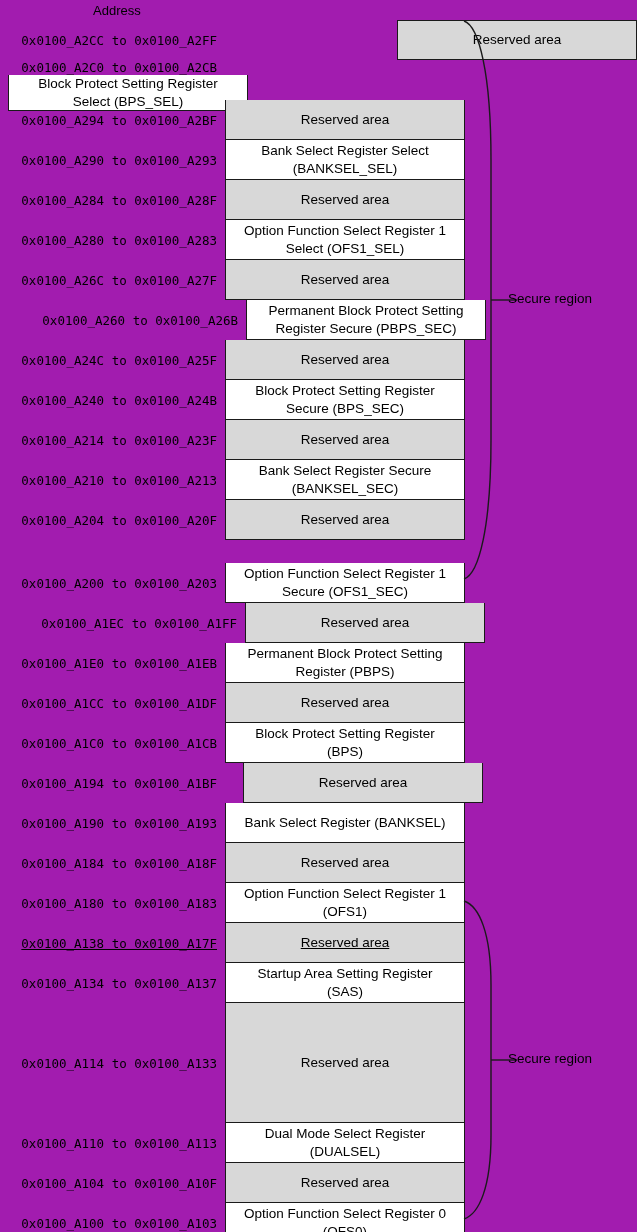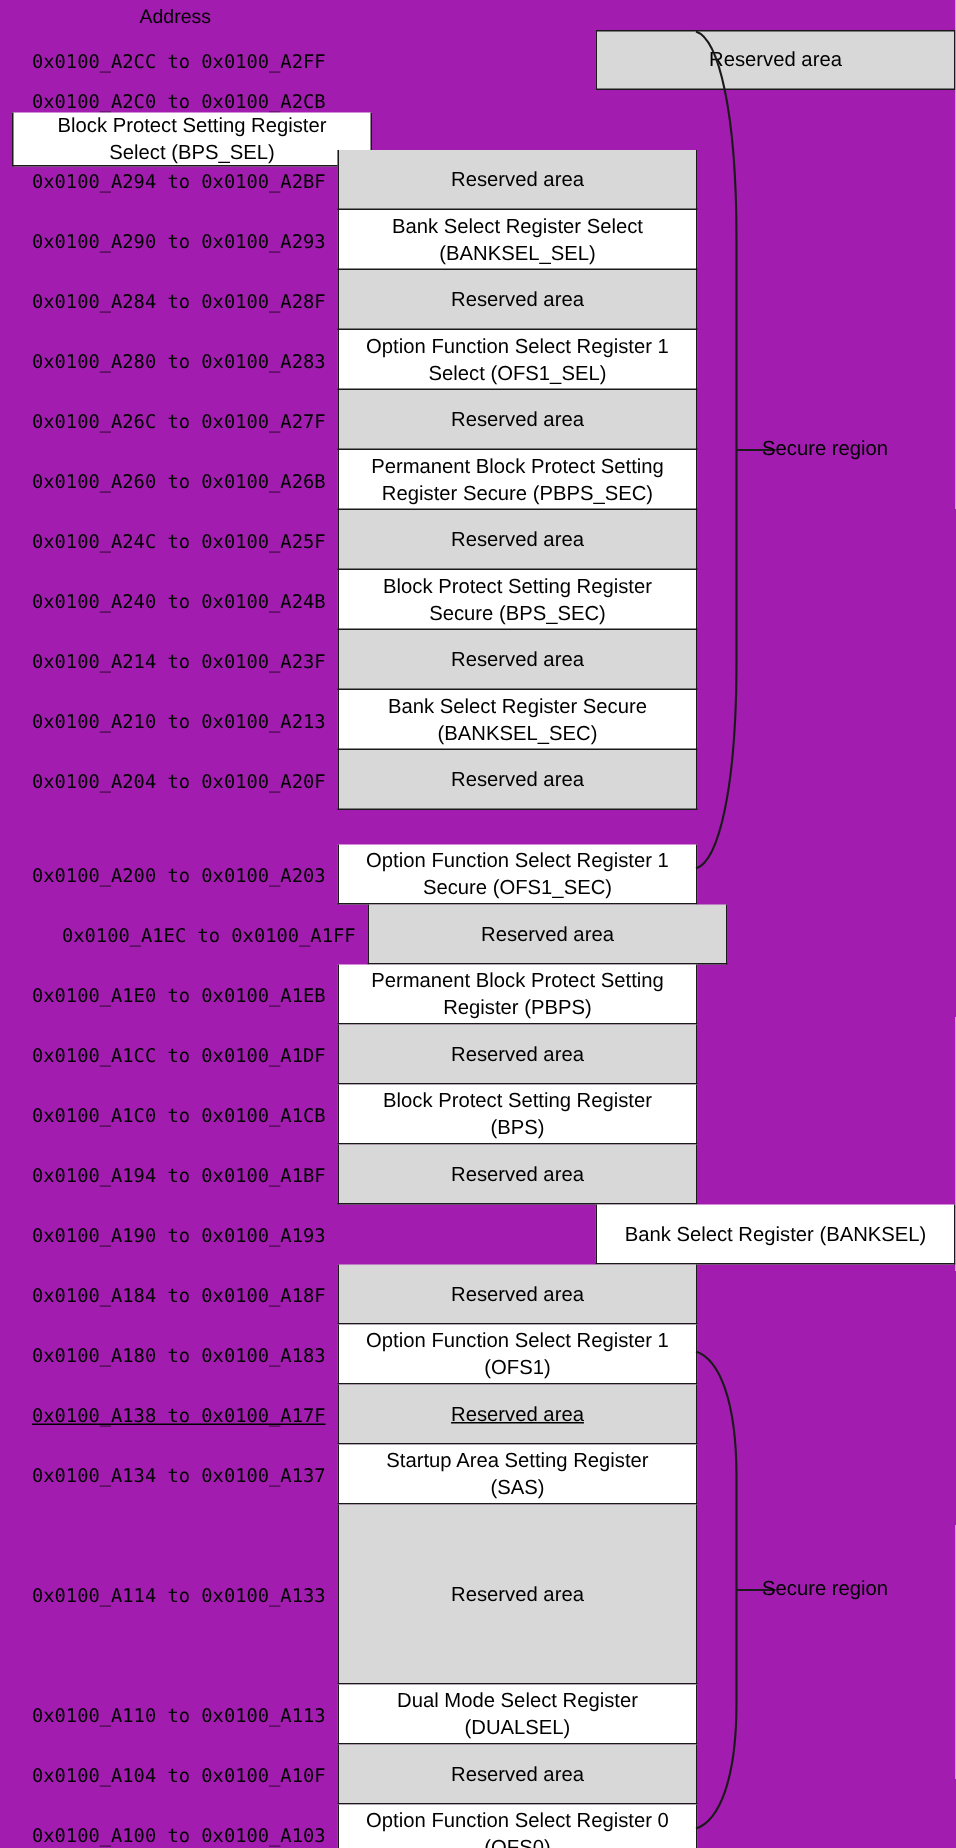--- a/index.html
+++ b/index.html
@@ -116,21 +116,21 @@
     <div class="addr">0x0100_A280 to 0x0100_A283</div>
     <div class="box register">Option Function Select Register 1
 Select (OFS1_SEL)</div>
   </div>
 
   <div class="row" style="height: 40px;">
     <div class="addr">0x0100_A26C to 0x0100_A27F</div>
     <div class="box reserved">Reserved area</div>
   </div>
 
-  <div class="row" style="height: 40px;">
+  <div class="row" style="height: 40px; padding-left: 21px;">
     <div class="addr">0x0100_A260 to 0x0100_A26B</div>
     <div class="box register">Permanent Block Protect Setting
 Register Secure (PBPS_SEC)</div>
   </div>
 
   <div class="row" style="height: 40px;">
     <div class="addr">0x0100_A24C to 0x0100_A25F</div>
     <div class="box reserved">Reserved area</div>
   </div>
 
@@ -177,26 +177,26 @@
     <div class="addr">0x0100_A1CC to 0x0100_A1DF</div>
     <div class="box reserved">Reserved area</div>
   </div>
 
   <div class="row" style="height: 40px;">
     <div class="addr">0x0100_A1C0 to 0x0100_A1CB</div>
     <div class="box register">Block Protect Setting Register
 (BPS)</div>
   </div>
 
-  <div class="row" style="height: 40px;">
+  <div class="row" style="height: 40px; gap: 18px;">
     <div class="addr">0x0100_A194 to 0x0100_A1BF</div>
     <div class="box reserved">Reserved area</div>
   </div>
 
-  <div class="row" style="height: 40px; justify-content: space-between;">
+  <div class="row" style="height: 40px;">
     <div class="addr">0x0100_A190 to 0x0100_A193</div>
     <div class="box register">Bank Select Register (BANKSEL)</div>
   </div>
 
   <div class="row" style="height: 40px;">
     <div class="addr">0x0100_A184 to 0x0100_A18F</div>
     <div class="box reserved">Reserved area</div>
   </div>
 
   <div class="row" style="height: 40px;">

